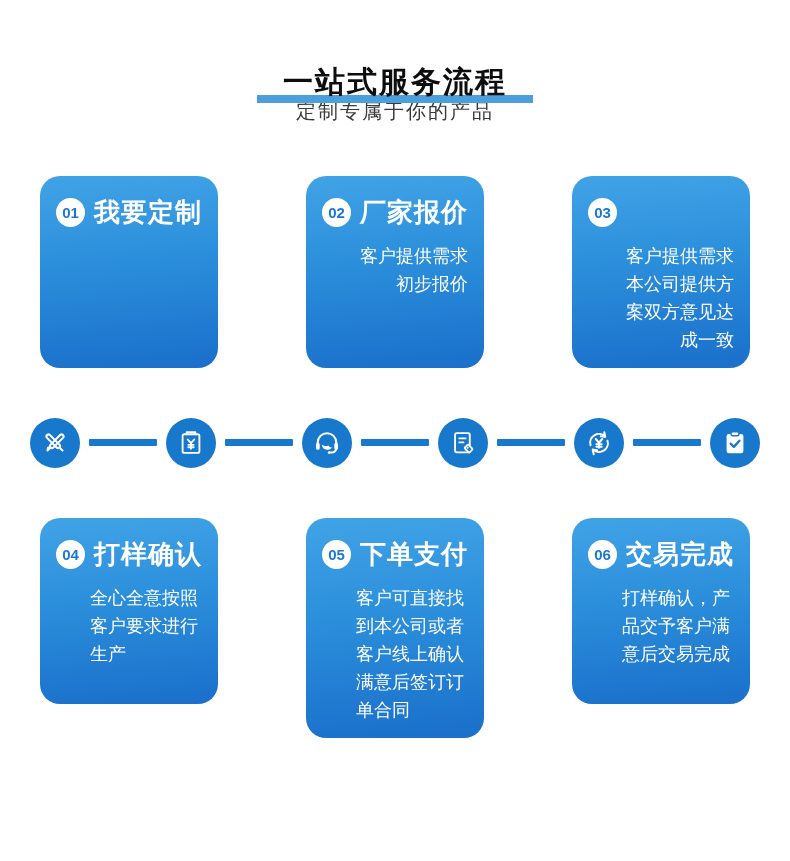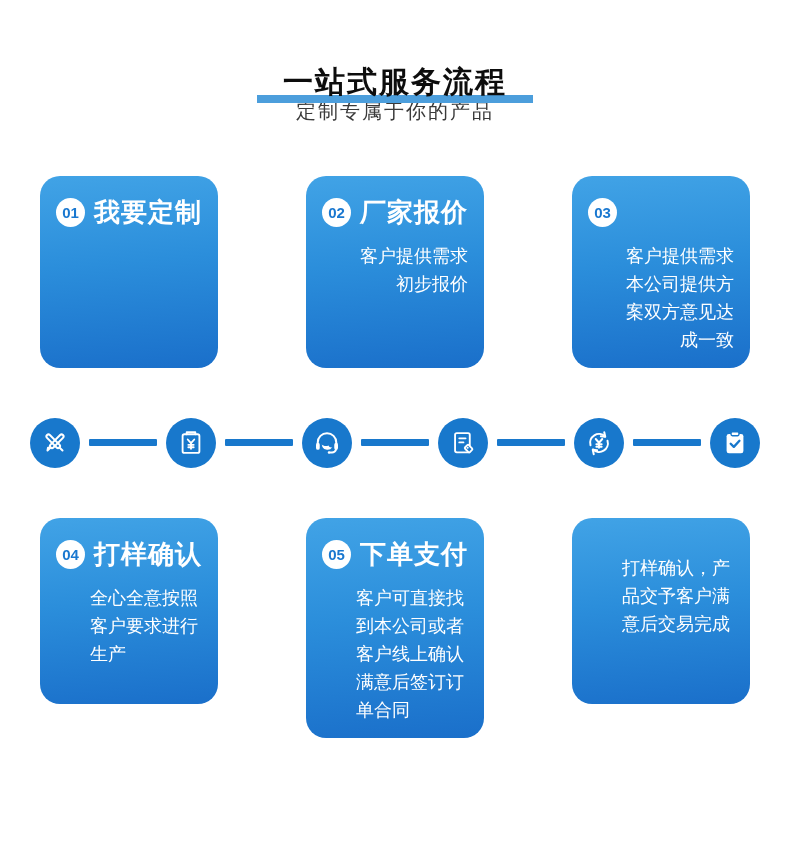--- a/index.html
+++ b/index.html
@@ -182,15 +182,19 @@
     <div class="card-desc">全心全意按照客户要求进行生产</div>
   </div>
   <div class="card">
     <div class="card-head">
       <div class="badge">05</div>
       <div class="card-title">下单支付</div>
     </div>
     <div class="card-desc">客户可直接找到本公司或者客户线上确认满意后签订订单合同</div>
   </div>
   <div class="card">
+    <div class="card-head">
+      <div class="badge">06</div>
+      <div class="card-title">交易完成</div>
+    </div>
     <div class="card-desc">打样确认，产品交予客户满意后交易完成</div>
   </div>
 </div>
 
 </body></html>

